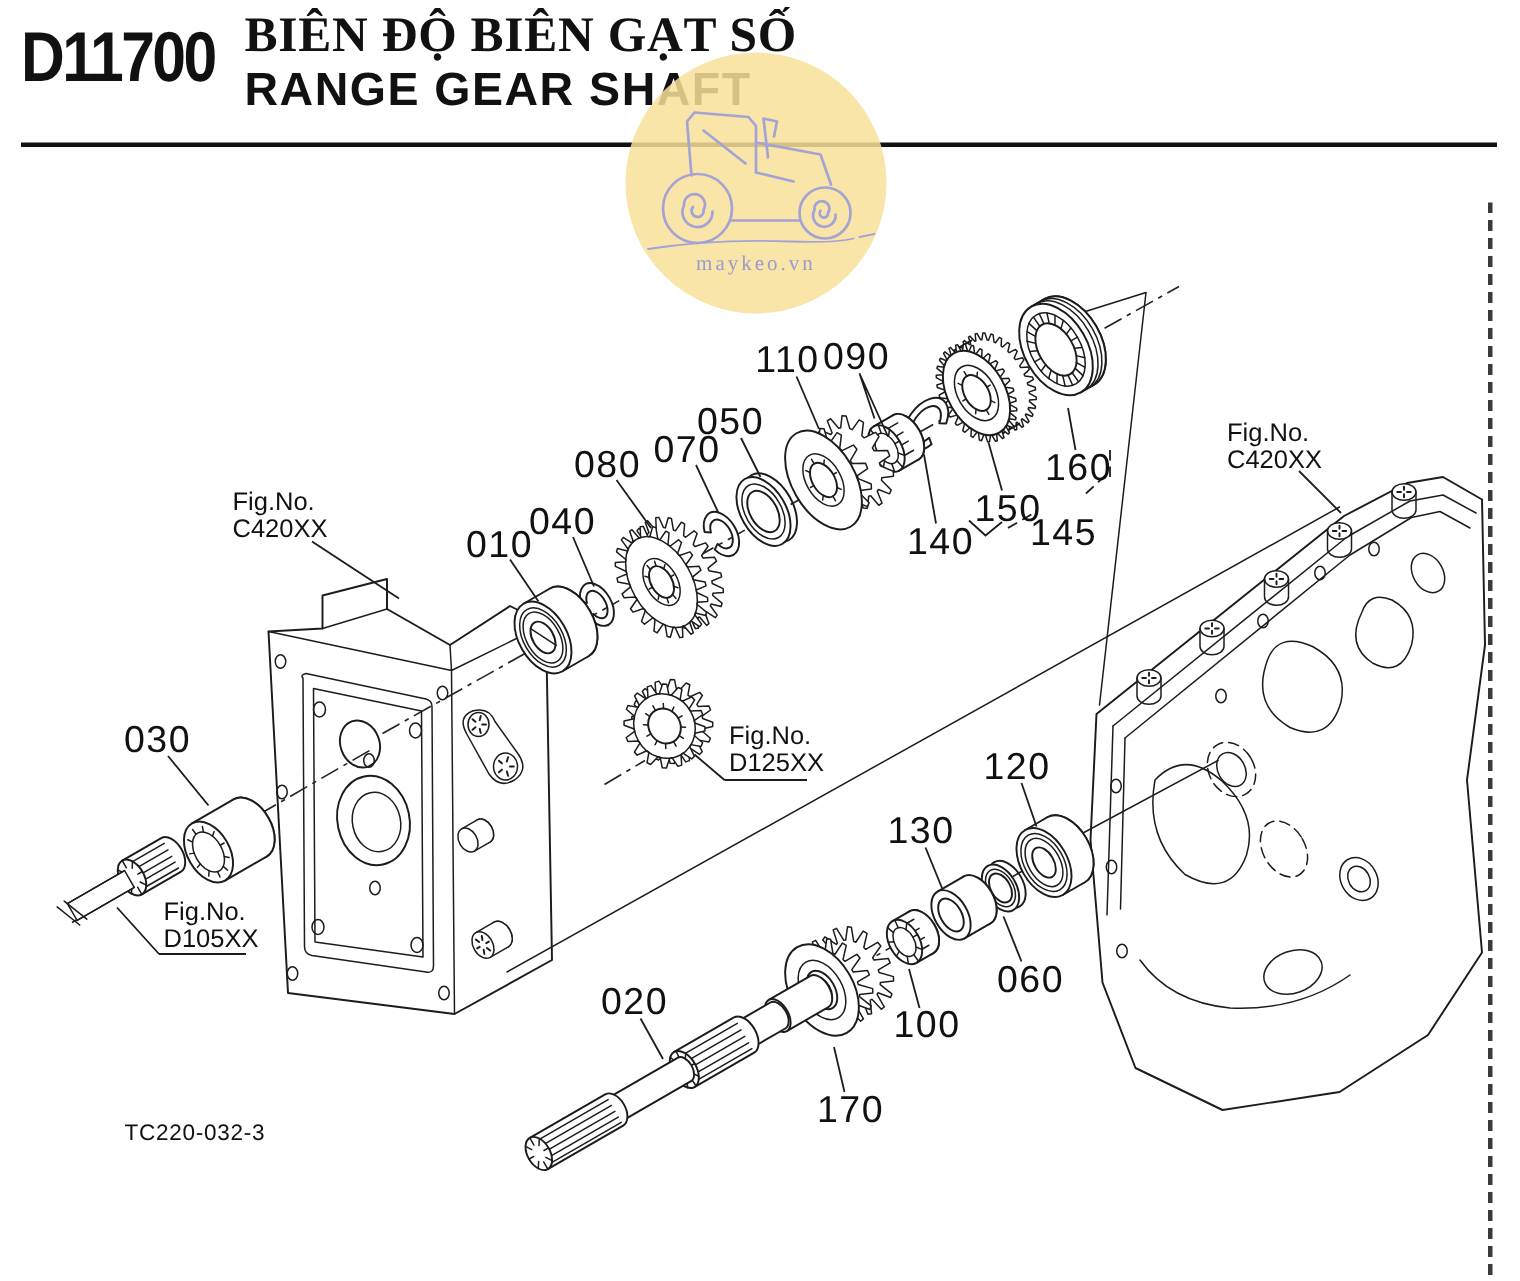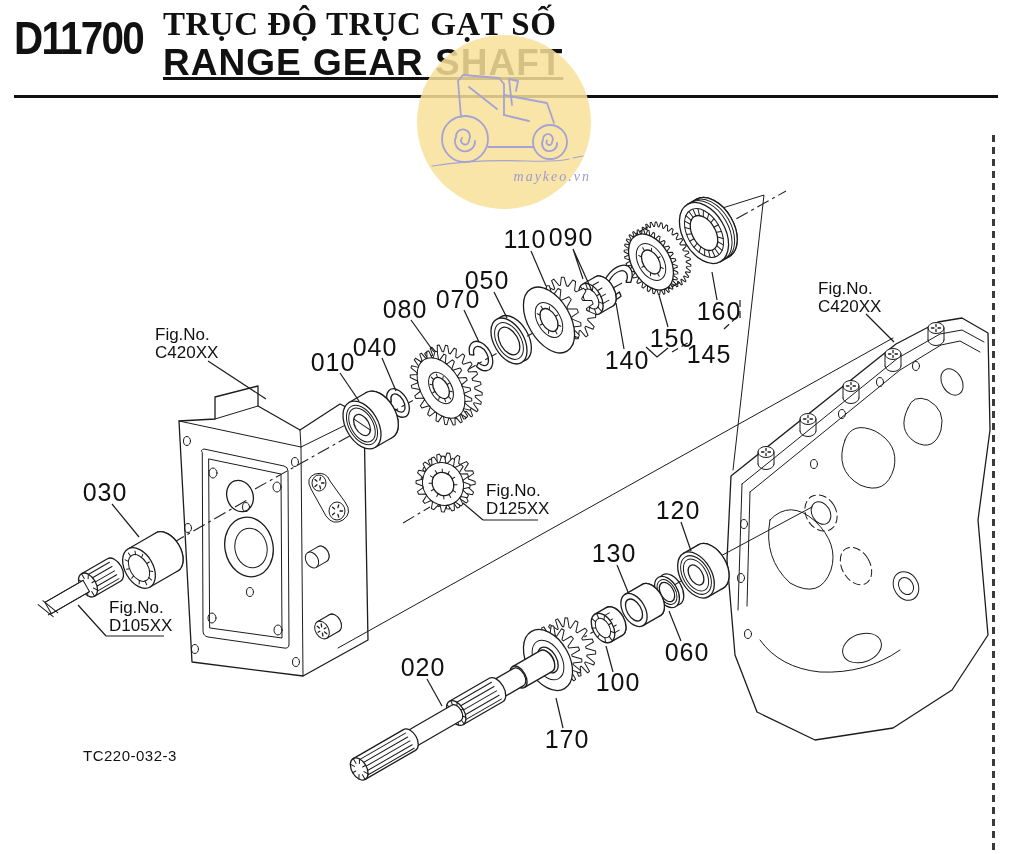--- a/index.html
+++ b/index.html
@@ -2,47 +2,47 @@
 <html><head>
 <meta charset="utf-8">
 <style>
   html,body{margin:0;padding:0;background:#fff;}
   body{position:relative;width:1013px;height:854px;overflow:hidden;
        font-family:"Liberation Sans",sans-serif;color:#111;}
   .hdr-code{position:absolute;left:14px;top:10px;font-size:47px;font-weight:bold;
             letter-spacing:-2px;transform:scaleX(.86);transform-origin:left top;white-space:nowrap;}
   .hdr-vi{position:absolute;left:163px;top:6px;font-family:"Liberation Serif","DejaVu Serif",serif;
           font-size:33px;font-weight:bold;white-space:nowrap;letter-spacing:.5px;}
-  .hdr-en{position:absolute;left:163px;top:42px;font-size:37px;font-weight:bold;
-          white-space:nowrap;letter-spacing:1px;text-decoration:underline;}
+  .hdr-en{position:absolute;left:163px;top:42px;font-size:31px;font-weight:bold;
+          white-space:nowrap;letter-spacing:1px;}
   .rule{position:absolute;left:14px;top:95px;width:984px;height:3px;background:#111;}
   .pageborder{position:absolute;left:992px;top:135px;width:3px;height:719px;
       background:repeating-linear-gradient(180deg,#3a3a3a 0 7px,transparent 7px 12px);}
   .footer-code{position:absolute;left:83px;top:747px;font-size:15px;letter-spacing:.5px;}
   .wm{position:absolute;left:417px;top:35px;width:174px;height:174px;border-radius:50%;
       background:rgba(249,224,153,.85);z-index:5;}
   .wm svg{position:absolute;left:0;top:0;}
-  .wm .site{position:absolute;left:0;right:0;top:134px;text-align:right;
-      font-family:"Liberation Serif","DejaVu Serif",serif;font-style:italic;font-size:14px;
+  .wm .site{position:absolute;left:0;right:0;top:134px;text-align:center;
+      font-family:"Liberation Serif","DejaVu Serif",serif;font-size:14px;
       letter-spacing:2px;color:#9b9bce;}
   svg.diagram{position:absolute;left:0;top:0;z-index:2;}
   .ln{fill:none;stroke:#1c1c1c;stroke-width:1.3;stroke-linejoin:round;stroke-linecap:round;}
   .wf{fill:#fff;stroke:#1c1c1c;stroke-width:1.3;stroke-linejoin:round;}
   .thin{stroke-width:1;}
   .axis{fill:none;stroke:#222;stroke-width:1.1;stroke-dasharray:13 4 3 4;}
   .leader{fill:none;stroke:#1c1c1c;stroke-width:1.2;}
   .dash{stroke-dasharray:7 4;}
   .pnum{font:25px "Liberation Sans",sans-serif;fill:#111;letter-spacing:1px;}
   .fig{font:17px "Liberation Sans",sans-serif;fill:#111;}
 </style>
 </head>
 <body>
 
 <div class="hdr-code">D11700</div>
-<div class="hdr-vi">TRỤC ĐỘ TRỤC GẠT SỐ</div>
+<div class="hdr-vi">BIÊN ĐỘ BIÊN GẠT SỐ</div>
 <div class="hdr-en">RANGE GEAR SHAFT</div>
 <div class="rule"></div>
 <div class="pageborder"></div>
 <div class="footer-code">TC220-032-3</div>
 
 <svg class="diagram" width="1013" height="854" viewBox="0 0 1013 854">
 
   <g>
     <path class="wf" d="M 179,421 L 215,419 L 215,397 L 258,386 L 258,406 L 300,430 L 340,404 L 364,416 L 368,640 L 303,676 L 192,662 Z"></path>
     <path class="ln thin" d="M 179,421 L 301,447 L 364,416 M 301,447 L 303,676 M 215,419 L 258,406 M 300,430 L 301,447"></path>

